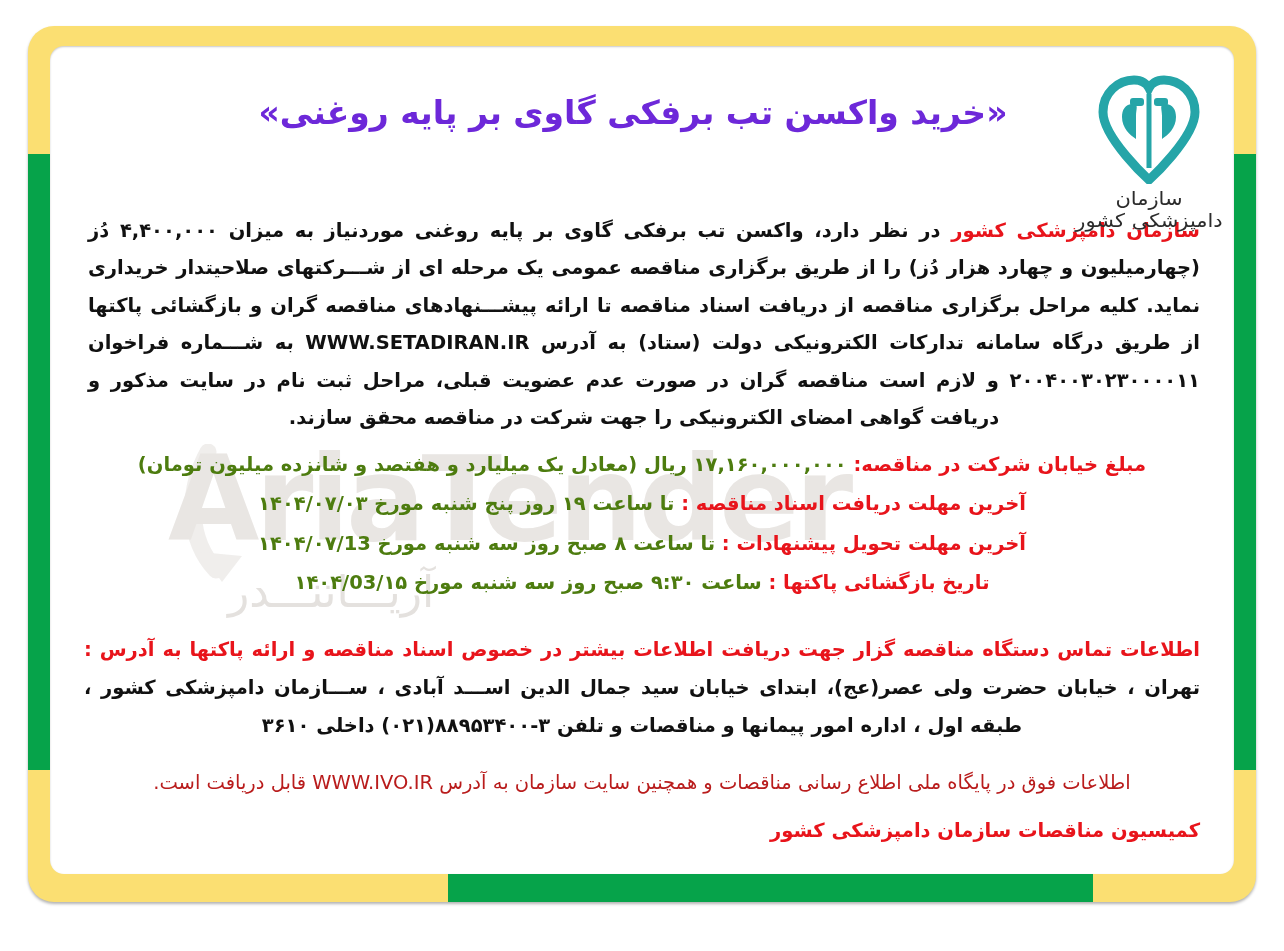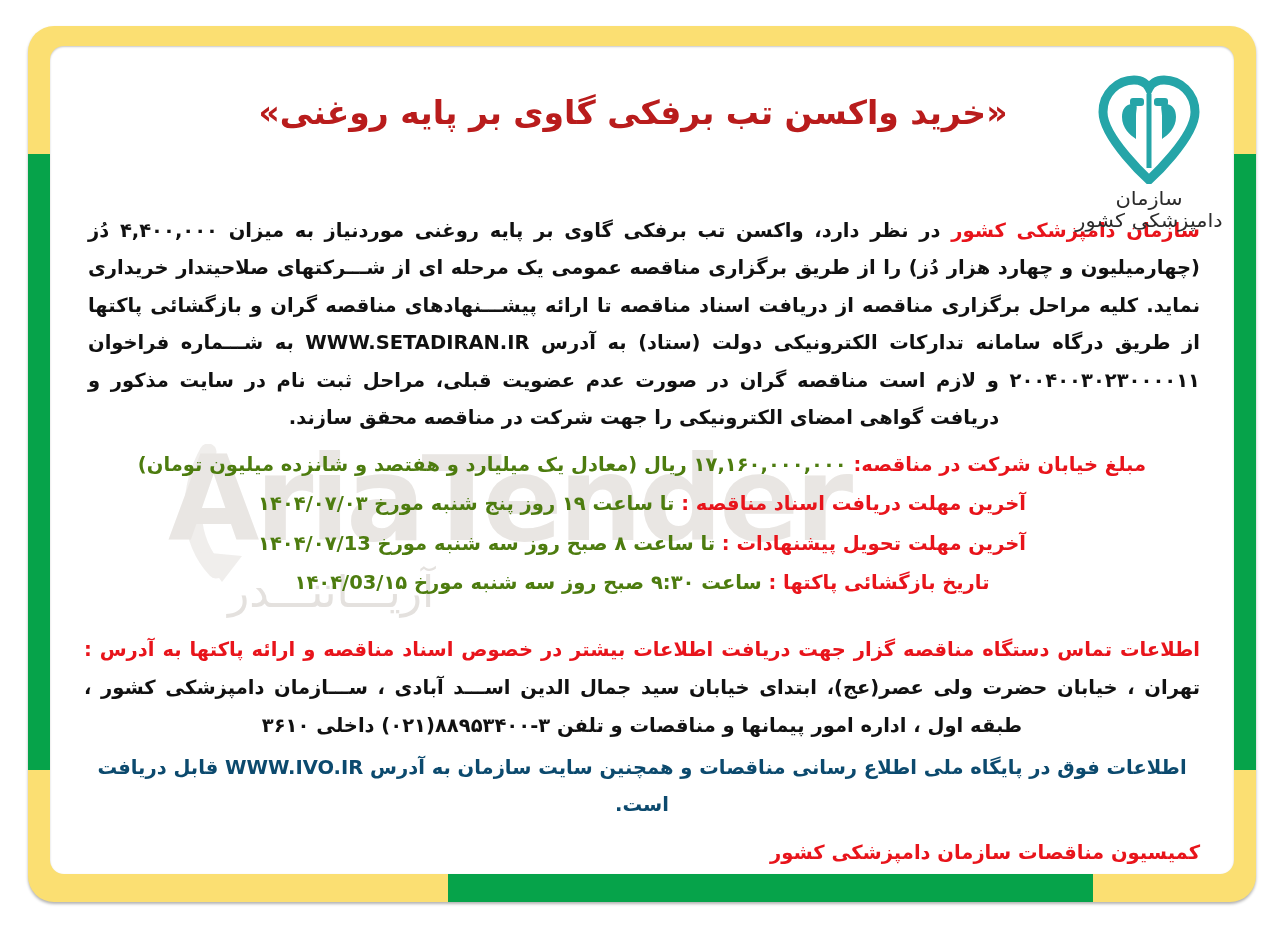--- a/index.html
+++ b/index.html
@@ -129,21 +129,21 @@
     text-align: center;
   }
   .title-line1 {
     color: #E8141B;
     font-size: 37px;
     font-weight: bold;
     line-height: 1.45;
     white-space: nowrap;
   }
   .title-line2 {
-    color: #b91c1c;
+    color: #6d28d9;
     font-size: 33px;
     font-weight: bold;
     line-height: 1.5;
     margin-top: 6px;
     white-space: nowrap;
   }
 
   .logo-wrap {
     position: absolute;
     right: 10px;
@@ -205,26 +205,26 @@
     font-size: 19.5px;
     line-height: 1.95;
     color: #111111;
     font-weight: bold;
     text-align: justify;
     text-align-last: center;
   }
   .contact .dlabel { color: #E8141B; }
 
   .footnote {
-    margin-top: 4px;
+    margin-top: 19px;
     padding: 0 34px;
     text-align: center;
     font-size: 19.5px;
-    font-weight: bold;
-    color: #0c4a6e;
+    font-weight: normal;
+    color: #b91c1c;
     line-height: 1.9;
   }
   .signature {
     margin-top: 18px;
     padding: 0 34px;
     text-align: right;
     font-size: 19.5px;
     font-weight: bold;
     color: #E8141B;
   }

